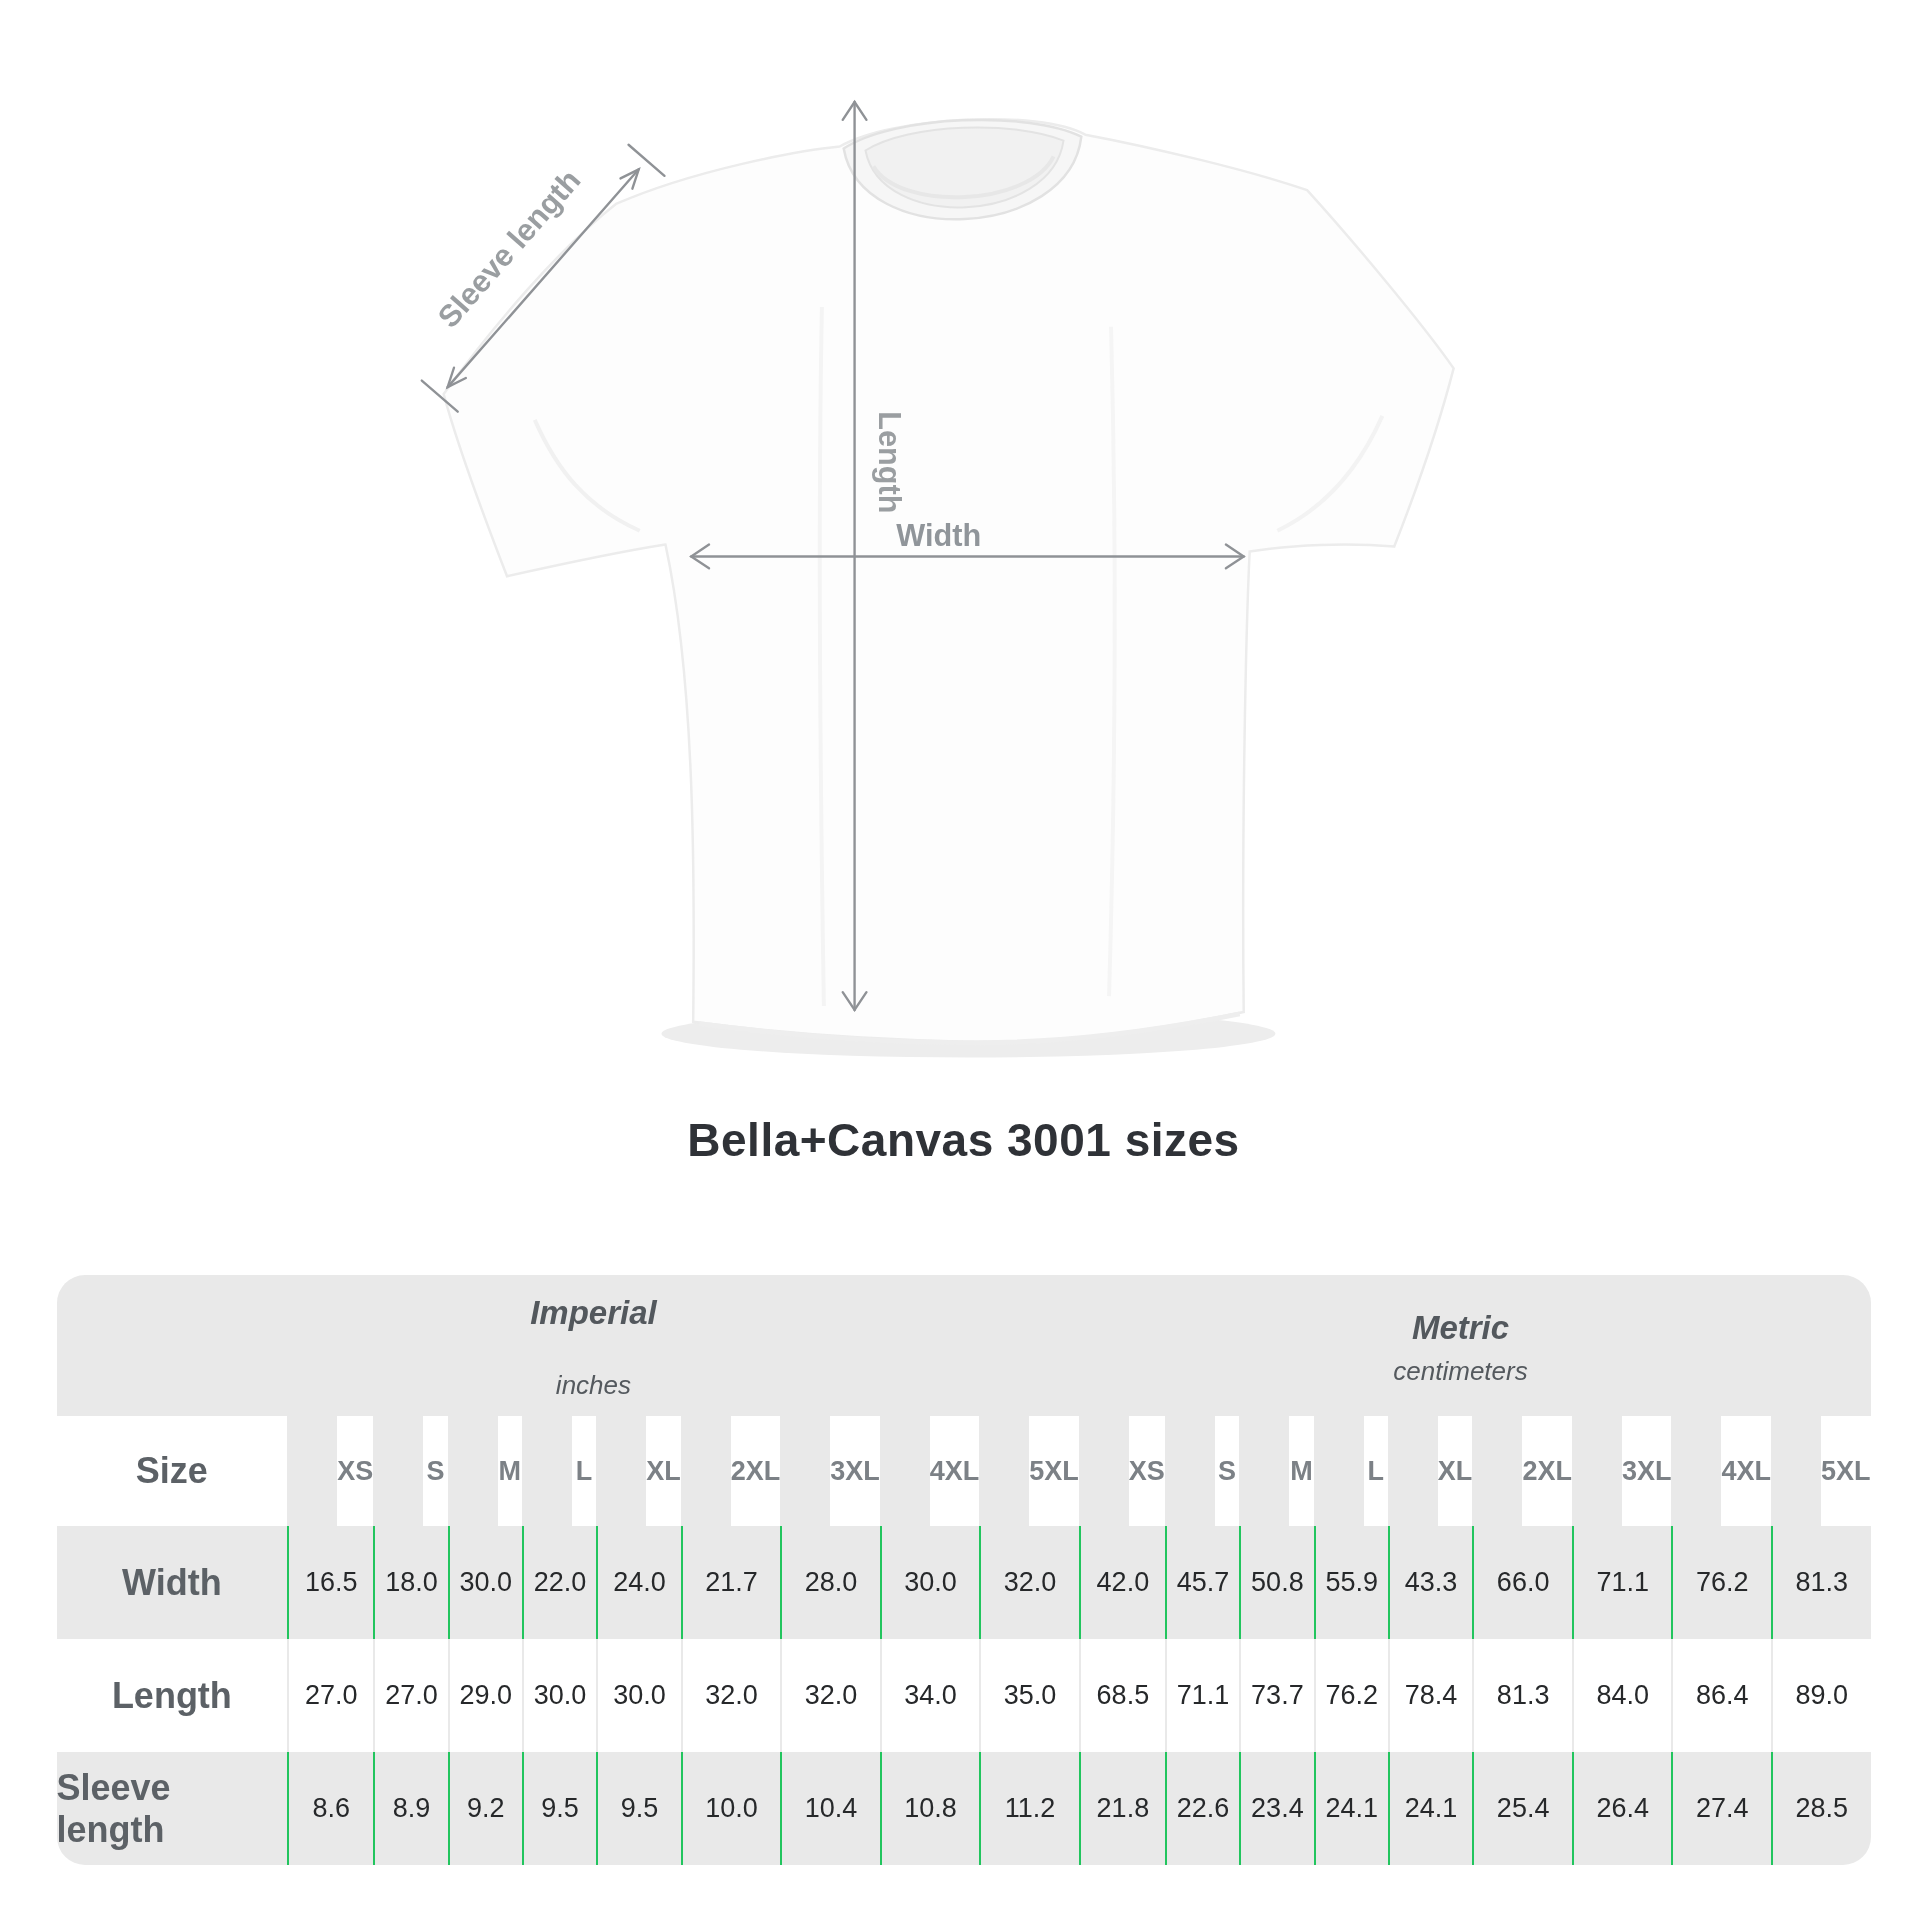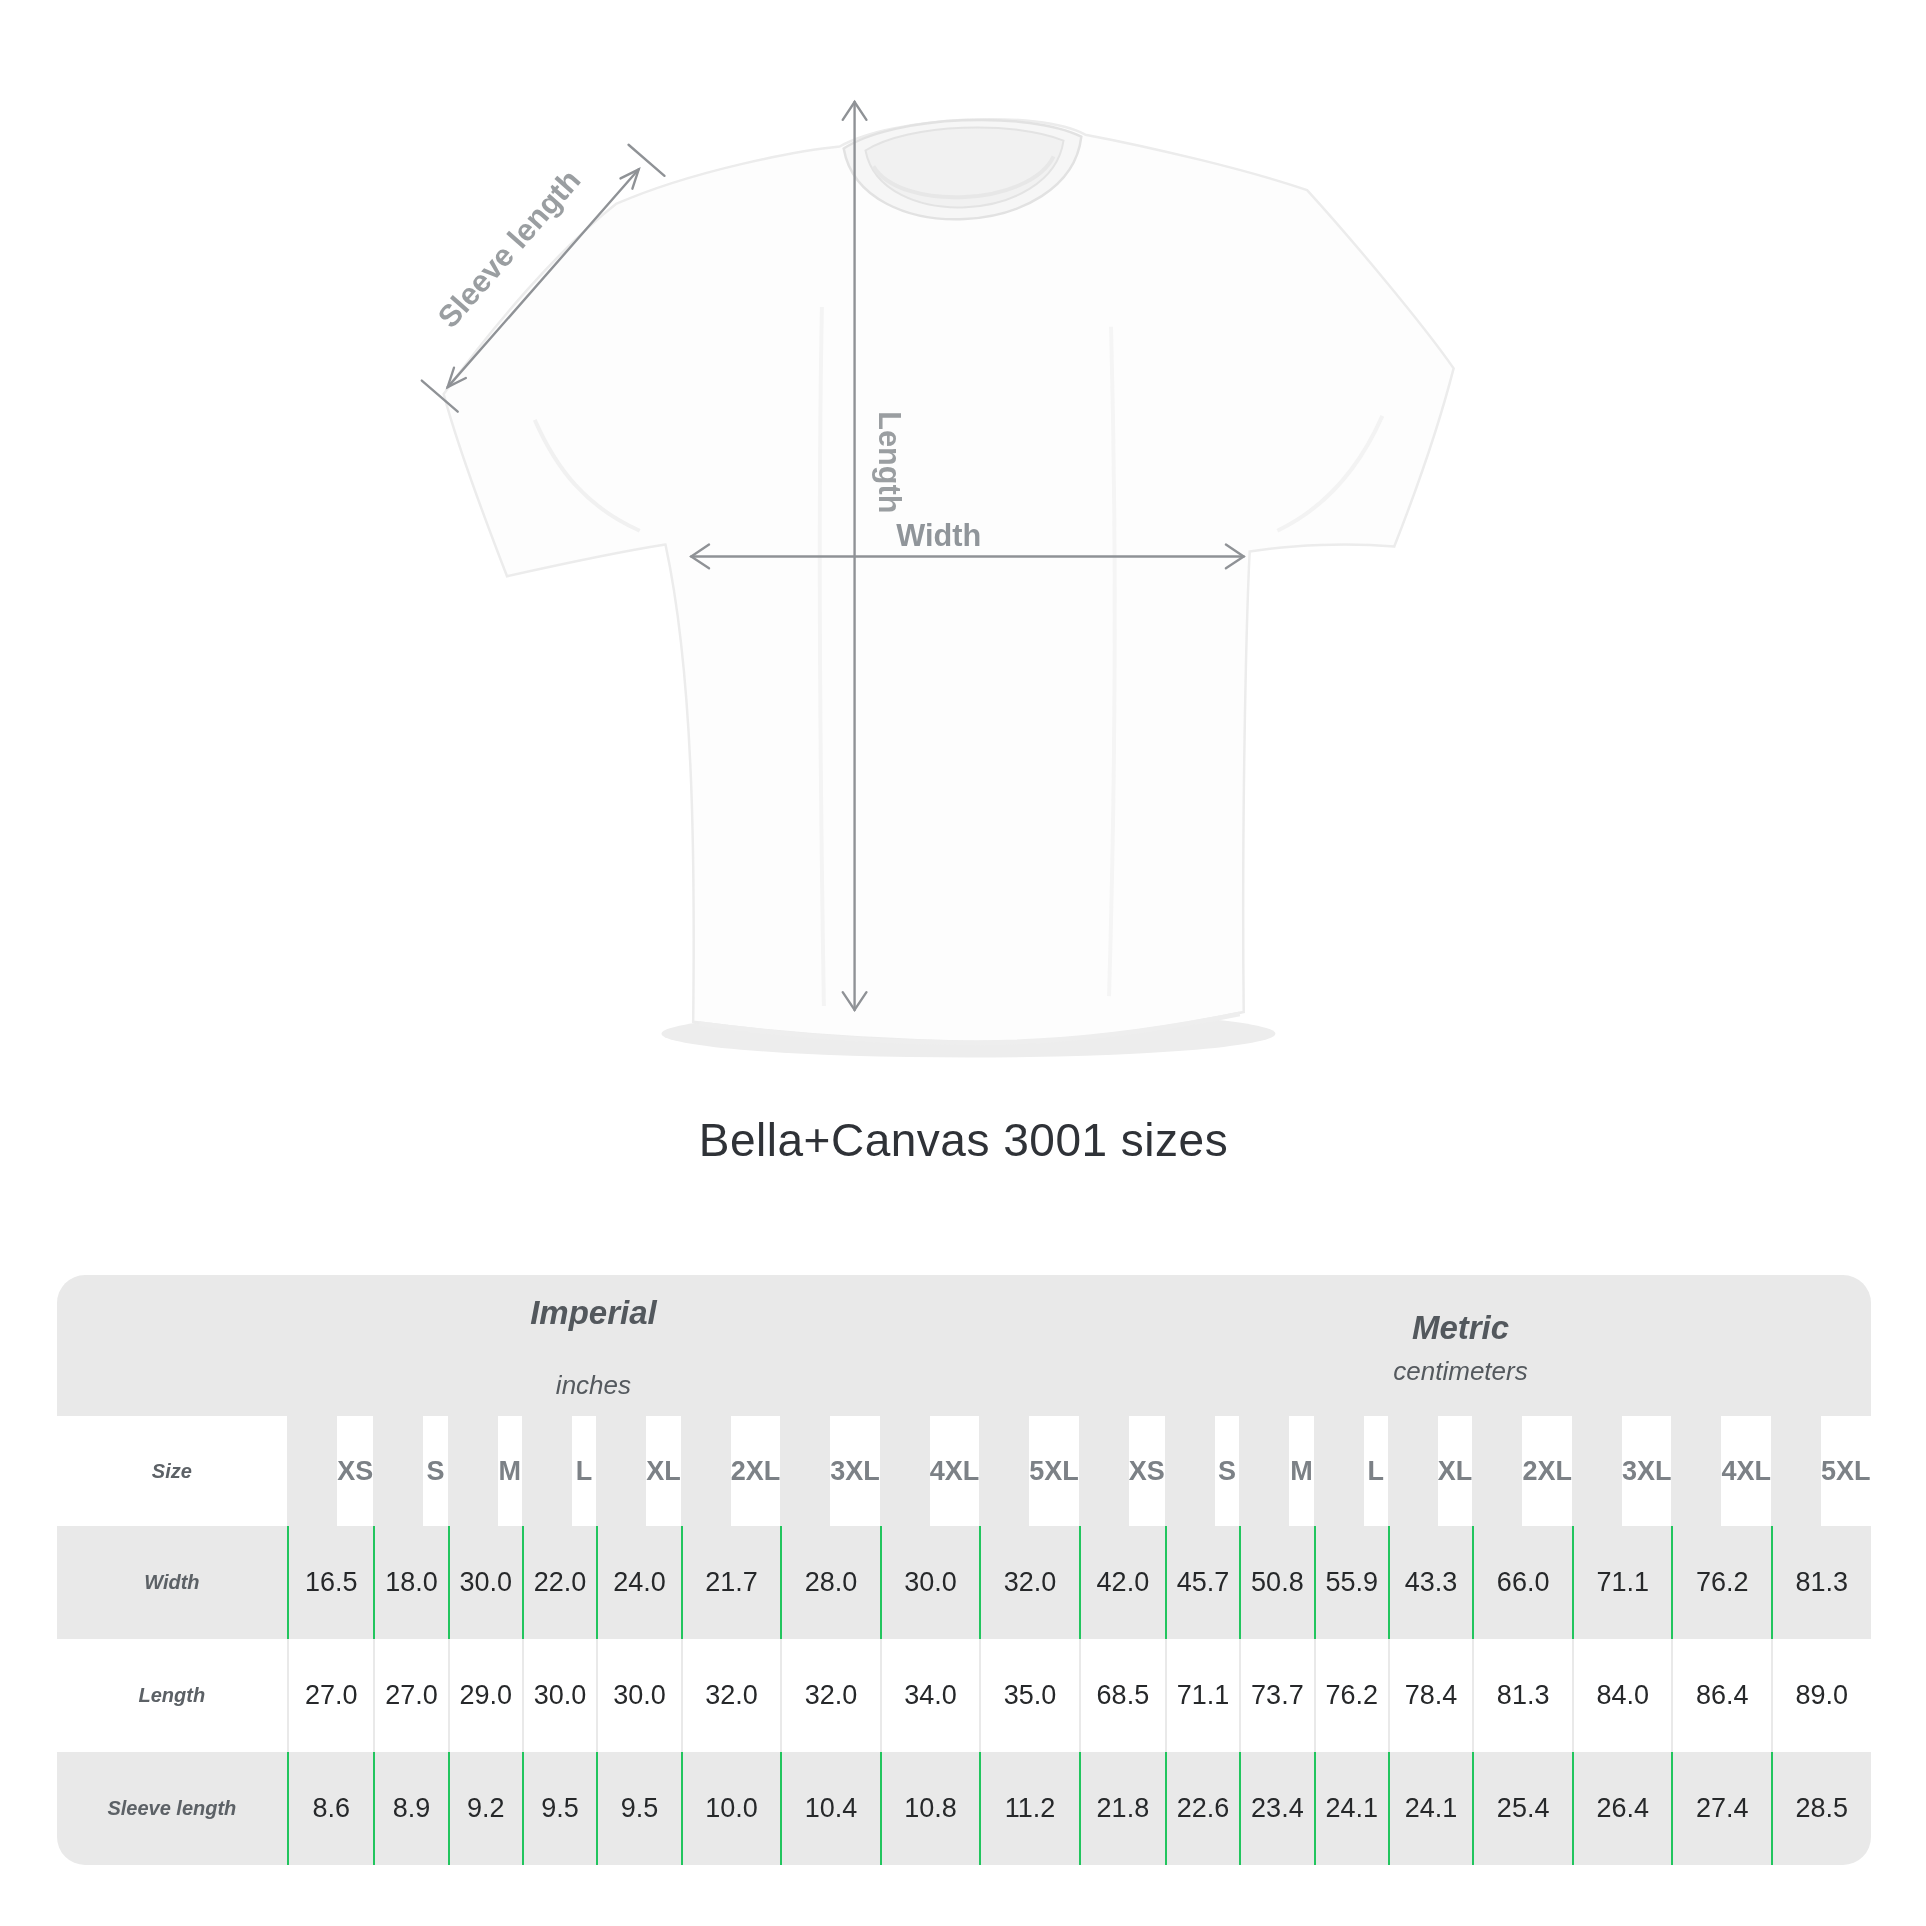--- a/index.html
+++ b/index.html
@@ -15,21 +15,21 @@
   .diagram svg{display:block;}
   .dim-label{
     font-family:"Liberation Sans", sans-serif;
     font-weight:bold;
   }
 
   
   .titleblock{text-align:center;height:162px;}
   .page-title{
     margin:6px 0 0 0;
-    font-size:46px;font-weight:normal;color:#2f3237;letter-spacing:0.5px;
+    font-size:46px;font-weight:bold;color:#2f3237;letter-spacing:0.5px;
   }
   .page-subtitle{
     margin:16px 0 0 0;
     font-size:26px;font-style:italic;color:#5e6266;
   }
 
   
   .size-table{
     width:1814px;margin:0 auto;background:#e9e9e9;
     border-radius:28px;overflow:hidden;
@@ -52,21 +52,21 @@
   .grid > div{
     display:flex;align-items:center;justify-content:center;
     box-sizing:border-box;
   }
   .cell-hdr{height:110px;}
   .cell-row{height:113px;}
   .w{background:#ffffff;}
   .w:not(.first){border-left:2px solid #e9e9e9;}
   .g{background:transparent;}
   .g:not(.first){border-left:2px solid #22c55e;}
-  .size-label, .row-label-cell{font-size:20px;font-weight:bold;color:#5c6166;font-style:italic;}
+  .size-label, .row-label-cell{font-size:36px;font-weight:bold;color:#5c6166;}
   .size-name{font-size:27px;font-weight:bold;color:#7c8186;margin-left:48px;}
   .val{font-size:27px;color:#26282a;}
 </style>
 </head>
 <body>
 
 <div class="page">
 
   <div class="diagram">
     <svg viewBox="0 0 1946 1118" width="1927" height="1107">

